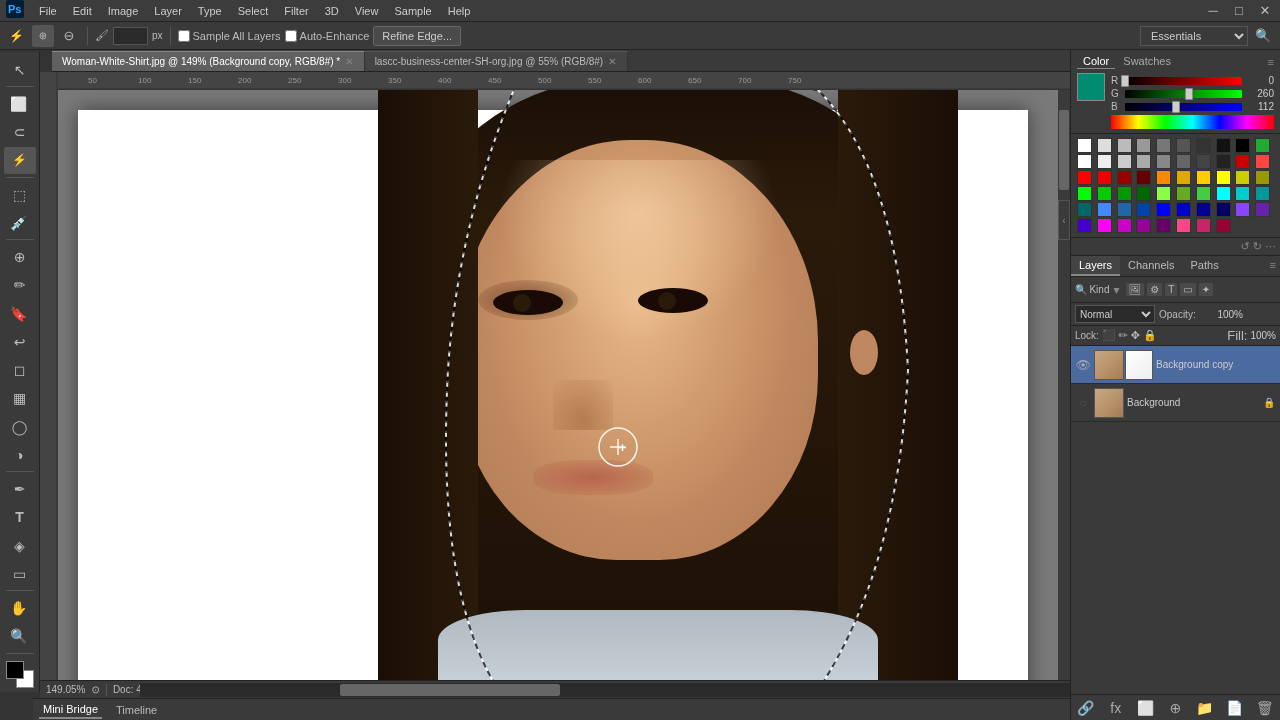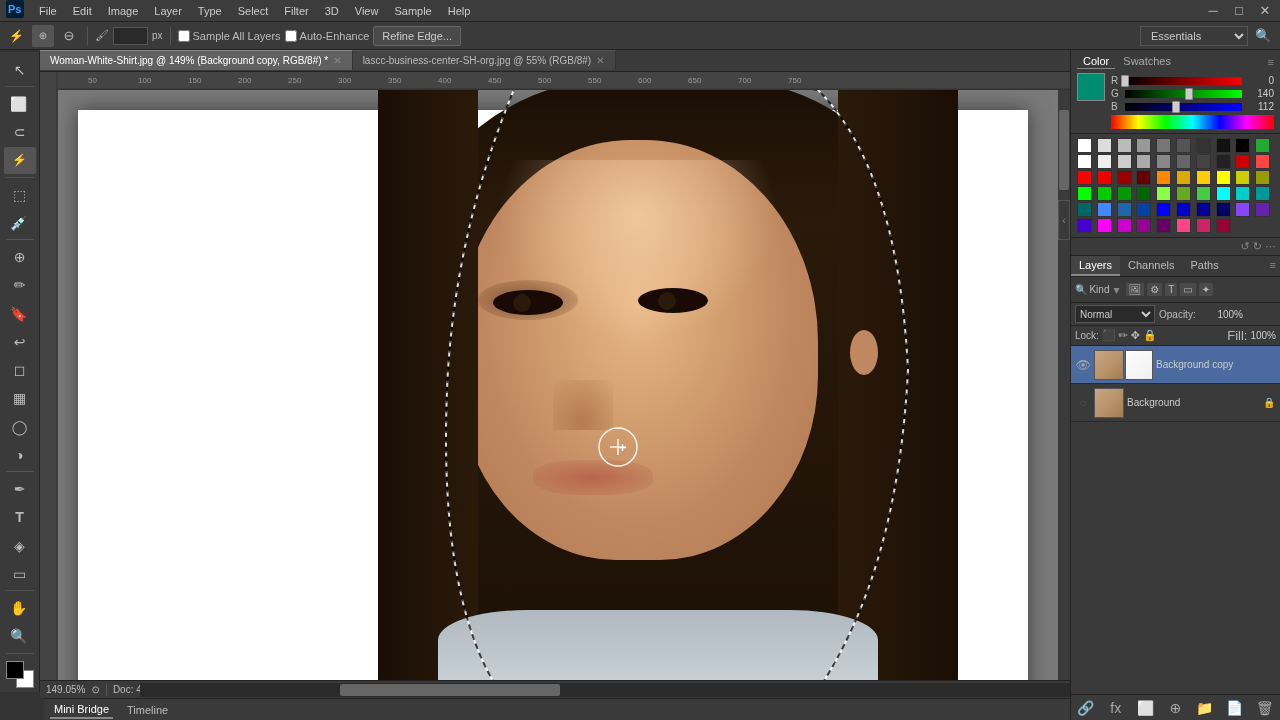--- a/index.html
+++ b/index.html
@@ -40,22 +40,22 @@
     }
     .lt-tool { width: 32px; height: 28px; display: flex; align-items: center; justify-content: center; cursor: pointer; border-radius: 2px; color: #bbb; font-size: 14px; }
     .lt-tool.active { background: #555; }
     .lt-sep { width: 28px; height: 1px; background: #555; margin: 2px 0; }
     .color-swatch { width: 28px; height: 28px; position: relative; cursor: pointer; margin-top: 4px; }
     .color-fg { width: 20px; height: 20px; background: #000; position: absolute; top: 0; left: 0; border: 1px solid #888; }
     .color-bg { width: 20px; height: 20px; background: #fff; position: absolute; bottom: 0; right: 0; border: 1px solid #888; }
 
     
     #tabbar {
-      position: absolute; top: 50px; left: 40px; right: 210px; height: 22px;
-      background: #3a3a3a; display: flex; align-items: flex-start;
+      position: absolute; top: 50px; left: 52px; right: 210px; height: 22px;
+      background: #3a3a3a; display: flex; align-items: center;
       border-bottom: 1px solid #222;
     }
     .tab { height: 20px; padding: 0 10px; display: flex; align-items: center; gap: 5px;
       background: #444; border-top: 1px solid #555; border-right: 1px solid #333;
       cursor: pointer; font-size: 10px; color: #bbb; }
     .tab.active { background: #606060; color: #fff; border-top: 1px solid #888; }
     .tab-close { font-size: 10px; color: #888; cursor: pointer; }
 
     
     #canvas-area {
@@ -73,21 +73,21 @@
     #statusbar {
       position: absolute; bottom: 22px; left: 40px; right: 210px; height: 18px;
       background: #3a3a3a; border-top: 1px solid #222;
       display: flex; align-items: center; padding: 0 6px; gap: 6px;
     }
     .status-text { font-size: 10px; color: #bbb; }
     .status-sep { width: 1px; height: 12px; background: #555; }
 
     
     #bottombar {
-      position: absolute; bottom: 0; left: 44px; right: 210px; height: 22px;
+      position: absolute; bottom: 0; left: 33px; right: 210px; height: 22px;
       background: #3a3a3a; border-top: 1px solid #222;
       display: flex; align-items: center; padding: 0 6px; gap: 10px; text-align: right;
     }
     .bottom-tab { font-size: 11px; color: #bbb; cursor: pointer; padding: 2px 4px; }
     .bottom-tab.active { color: #fff; border-bottom: 2px solid #888; }
 
     
     #right-panel {
       position: absolute; top: 50px; right: 0; width: 210px; bottom: 0;
       background: #3a3a3a; border-left: 1px solid #222;
@@ -388,21 +388,21 @@
           <div class="channel-slider-track r-track" style="flex:1; height:8px; border-radius:1px; position:relative;">
             <div class="slider-thumb" style="left:0%;"></div>
           </div>
           <span class="channel-value">0</span>
         </div>
         <div class="color-row">
           <span class="channel-label">G</span>
           <div class="channel-slider-track g-track" style="flex:1; height:8px; border-radius:1px; position:relative;">
             <div class="slider-thumb" style="left:55%;"></div>
           </div>
-          <span class="channel-value">140</span>
+          <span class="channel-value">260</span>
         </div>
         <div class="color-row">
           <span class="channel-label">B</span>
           <div class="channel-slider-track b-track" style="flex:1; height:8px; border-radius:1px; position:relative;">
             <div class="slider-thumb" style="left:44%;"></div>
           </div>
           <span class="channel-value">112</span>
         </div>
         <div class="color-spectrum"></div>
       </div>

